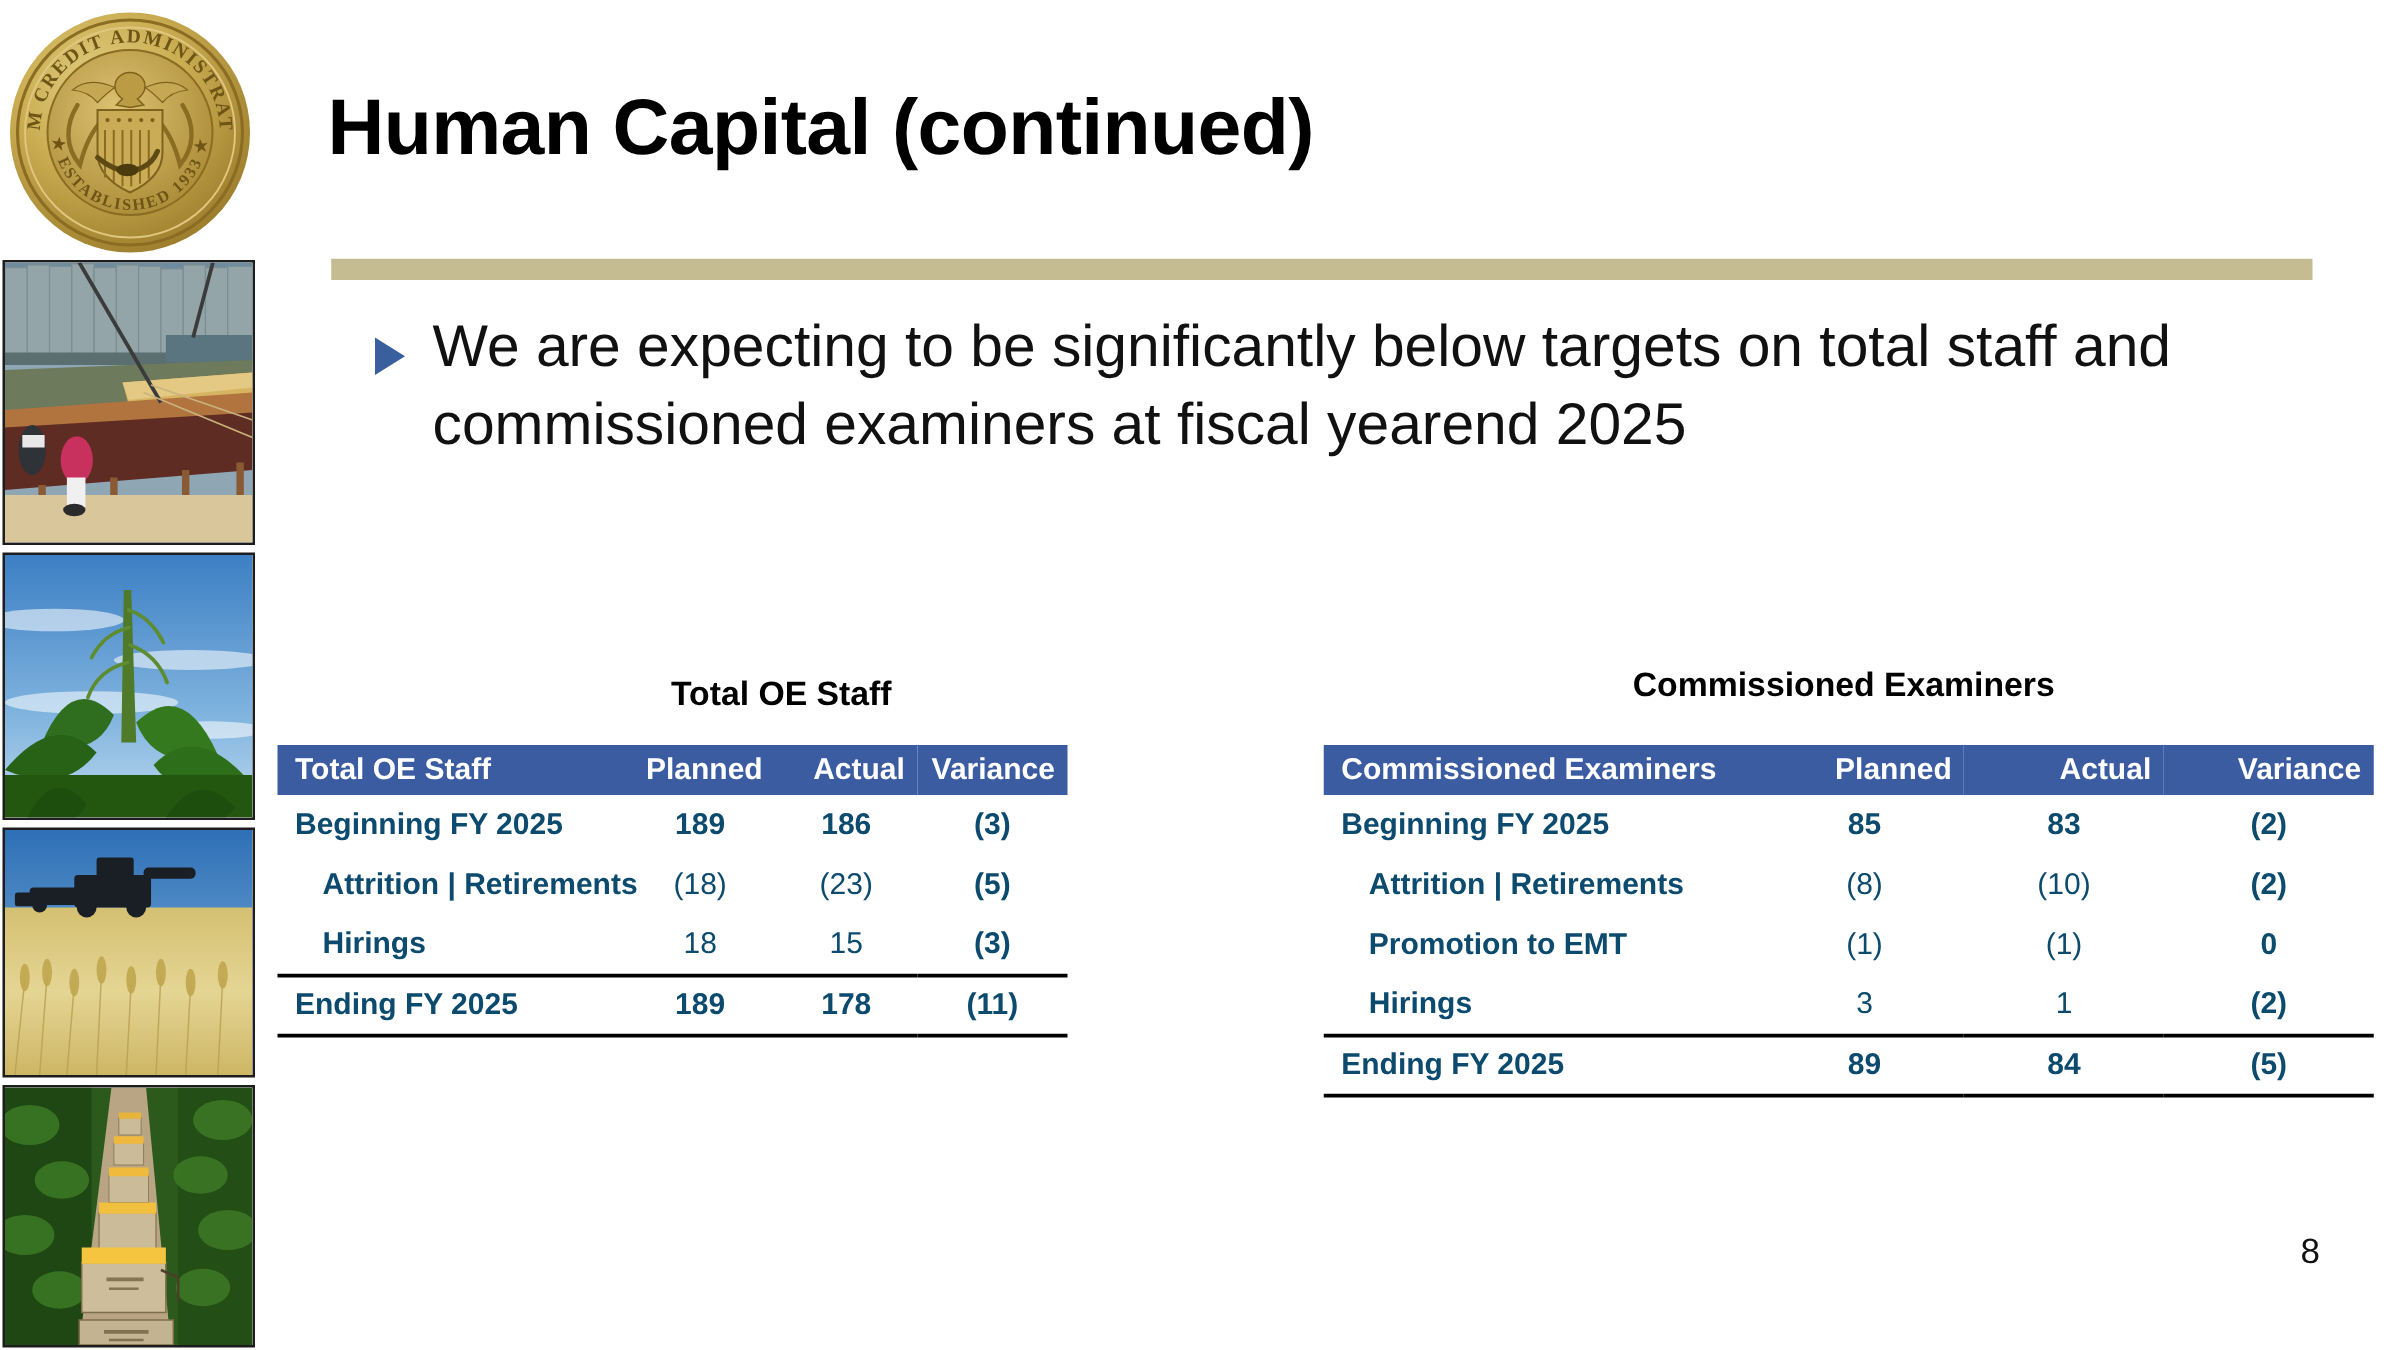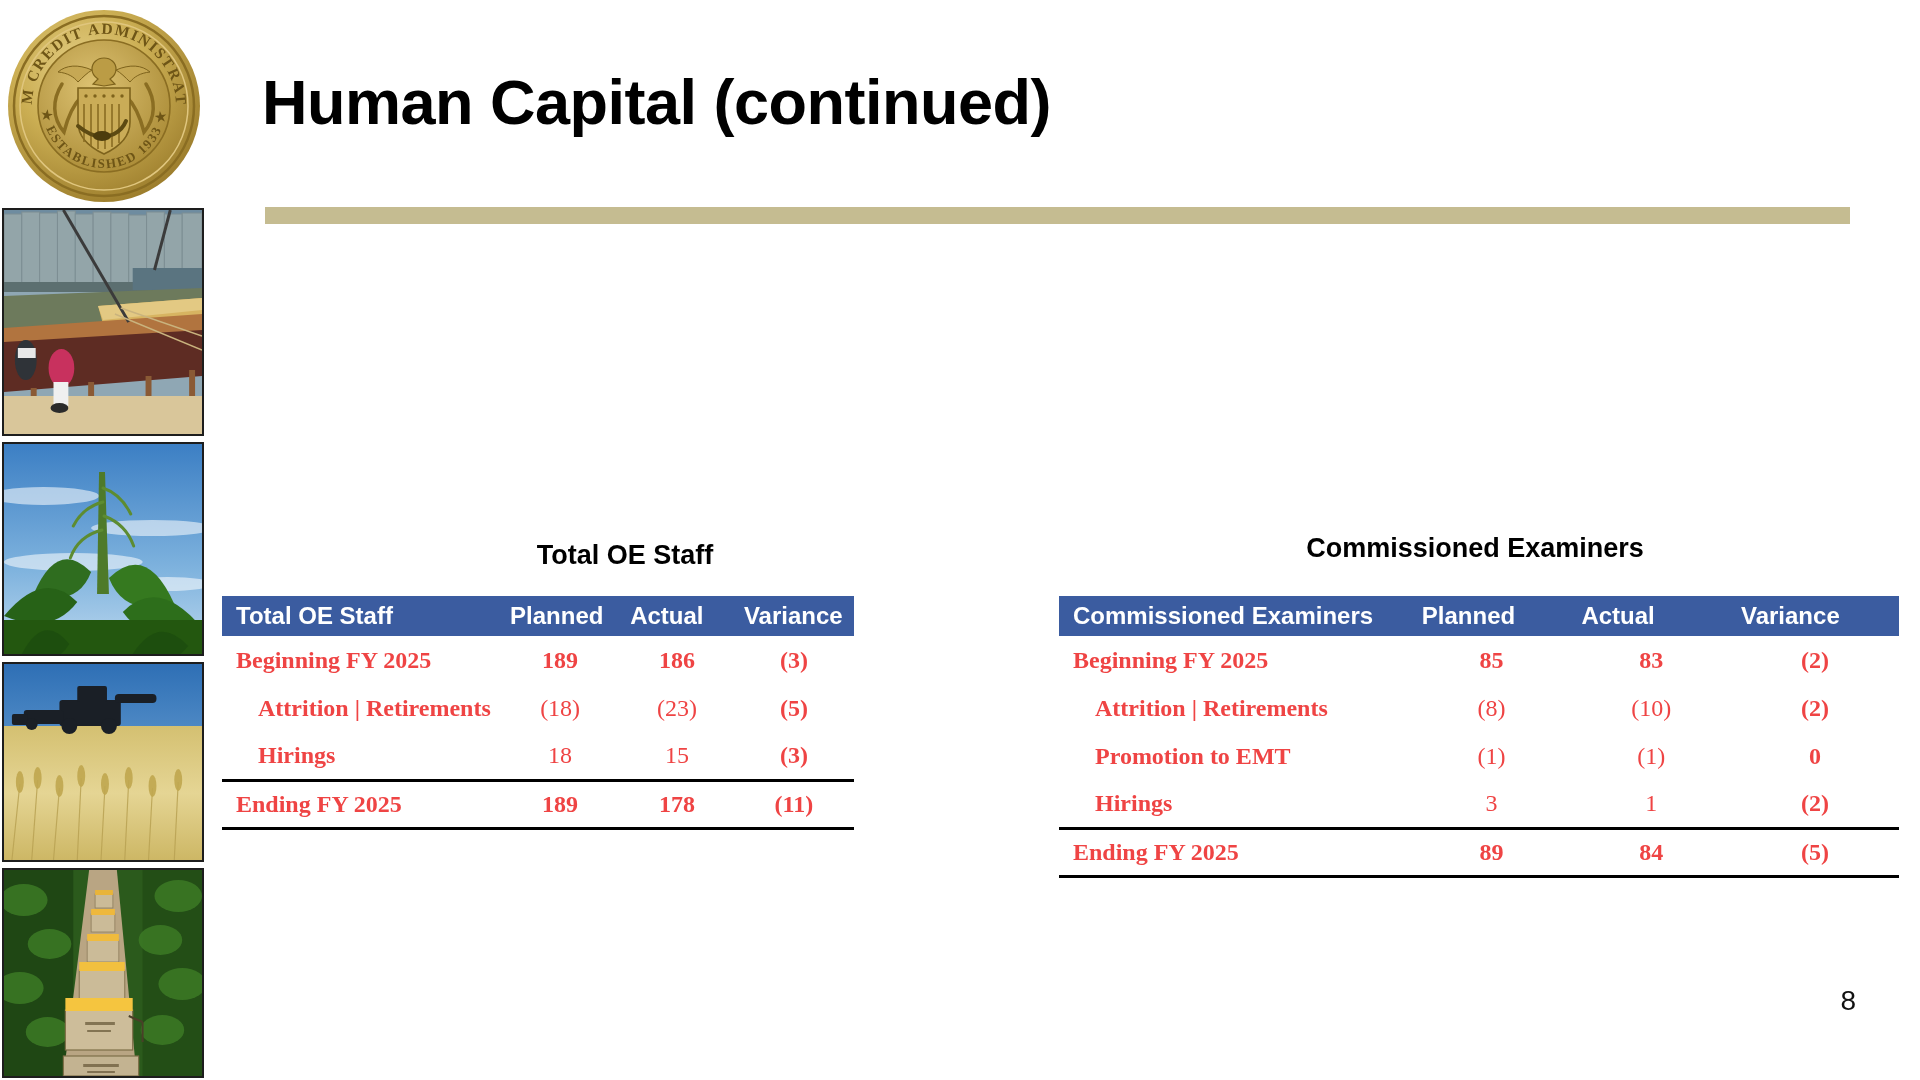--- a/index.html
+++ b/index.html
@@ -125,34 +125,33 @@
   #table-total-oe-staff { left: 222px; top: 596px; width: 632px; }
   #table-commissioned-examiners { left: 1059px; top: 596px; width: 840px; }
 
   .fin-table thead th {
     background: #3b5ca0;
     color: #ffffff;
     font-weight: bold;
     font-size: 24px;
     height: 40px;
     padding: 0 10px;
-    text-align: left;
+    text-align: right;
     white-space: nowrap;
   }
 
   .fin-table thead th.col-label { text-align: left; padding-left: 14px; }
 
   .fin-table tbody td {
     height: 48px;
     padding: 0 10px;
     text-align: center;
-    color: #ef4444;
+    color: #0c4a6e;
     white-space: nowrap;
     vertical-align: middle;
-    font-family: Liberation Serif, serif;
   }
 
   .fin-table tbody td.cell-label {
     text-align: left;
     font-weight: bold;
     padding-left: 14px;
   }
 
   .fin-table tbody td.cell-label.indent { padding-left: 36px; }
 
@@ -403,20 +402,24 @@
           <line x1="126" y1="146" x2="140" y2="152"></line>
           <line x1="140" y1="152" x2="140" y2="172"></line>
         </g>
       </svg>
     </div>
   </div>
 
   <h1 id="slide-title">Human Capital (continued)</h1>
   <div id="title-rule"></div>
 
+  <div id="bullet-block">
+    <span id="bullet-marker"></span>
+    <p id="bullet-text">We are expecting to be significantly below targets on total staff and commissioned examiners at fiscal yearend 2025</p>
+  </div>
 
   <div class="table-caption" id="caption-total-oe-staff">Total OE Staff</div>
 
   <div class="table-caption" id="caption-commissioned-examiners">Commissioned Examiners</div>
 
   <table class="fin-table" id="table-total-oe-staff">
     <colgroup>
         <col style="width:44%">
         <col style="width:19%">
         <col style="width:18%">

